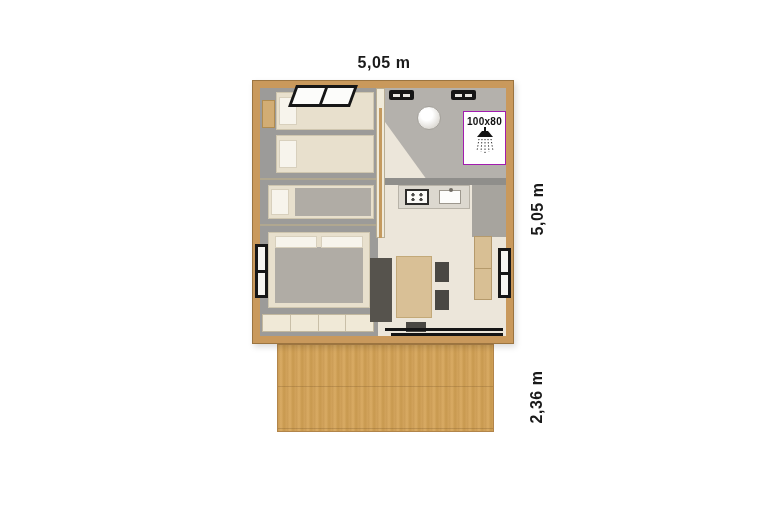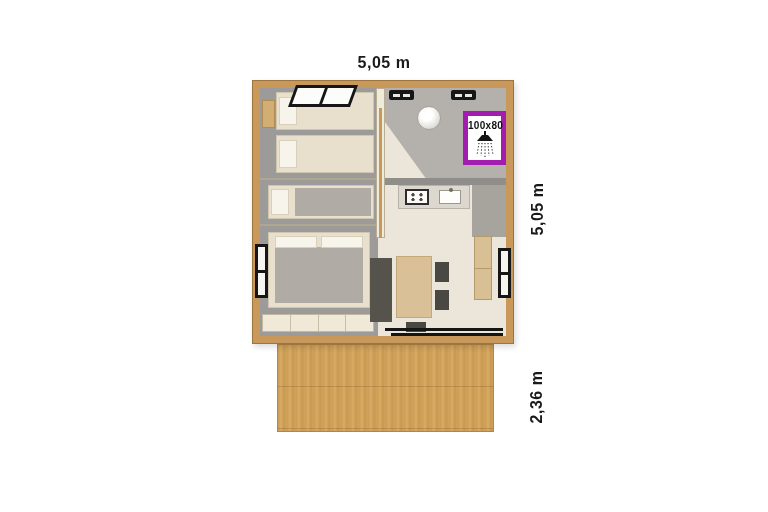--- a/index.html
+++ b/index.html
@@ -71,21 +71,21 @@
     gap:3px;padding:3px;box-sizing:border-box;}
   .side-window b{flex:1;background:#f6f5f1;}
   .louvre{position:absolute;background:#161616;border-radius:2px;display:flex;
     align-items:center;justify-content:center;gap:3px;}
   .louvre b{width:7px;height:3px;background:#e9e7e2;display:block;}
 
   
   .sink-round{position:absolute;width:24px;height:24px;border-radius:50%;
     background:radial-gradient(circle at 40% 35%, #ffffff 30%, #dcd9d3 75%, #b9b6b0 100%);
     border:1px solid #a5a29c;box-sizing:border-box;}
-  .shower{position:absolute;background:#ffffff;border:5px solid #a21caf;box-sizing:border-box;
+  .shower{position:absolute;background:#ffffff;border:1px solid #a21caf;box-sizing:border-box;
     text-align:center;}
   .shower .size{font-size:10px;font-weight:bold;color:#111;margin-top:4px;letter-spacing:0.3px;}
   .gray-patch{position:absolute;background:#a7a49e;}
 
   
   .door-bar{position:absolute;background:#151515;}
 </style>
 </head>
 <body>
 

